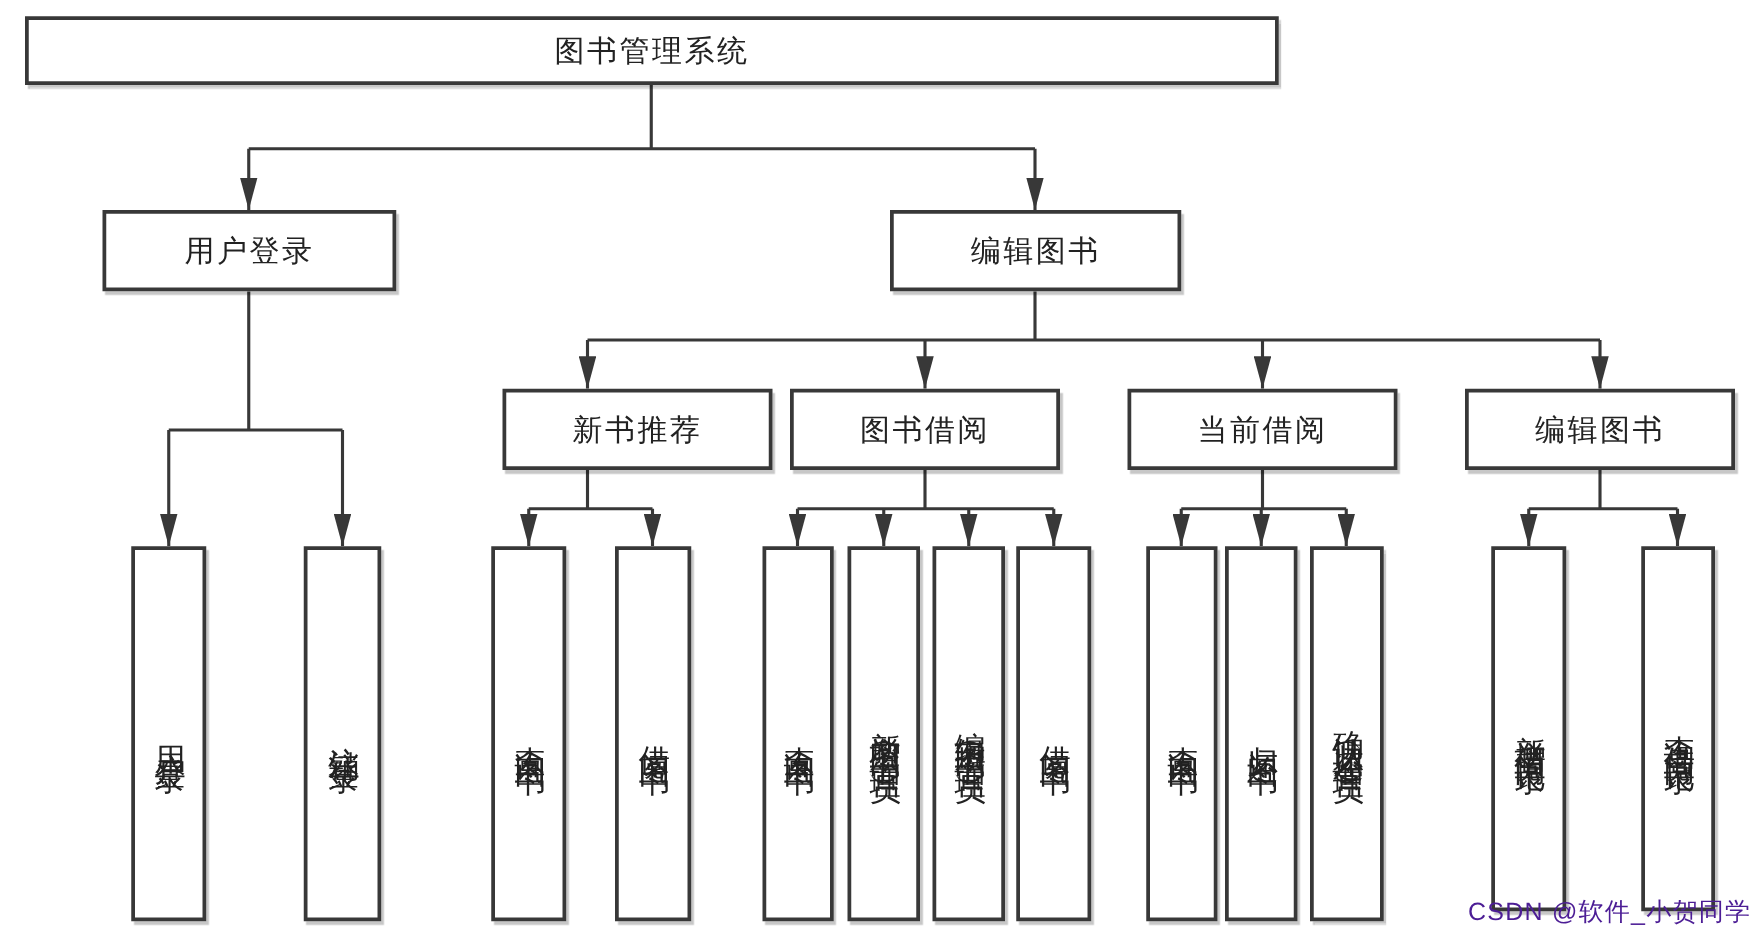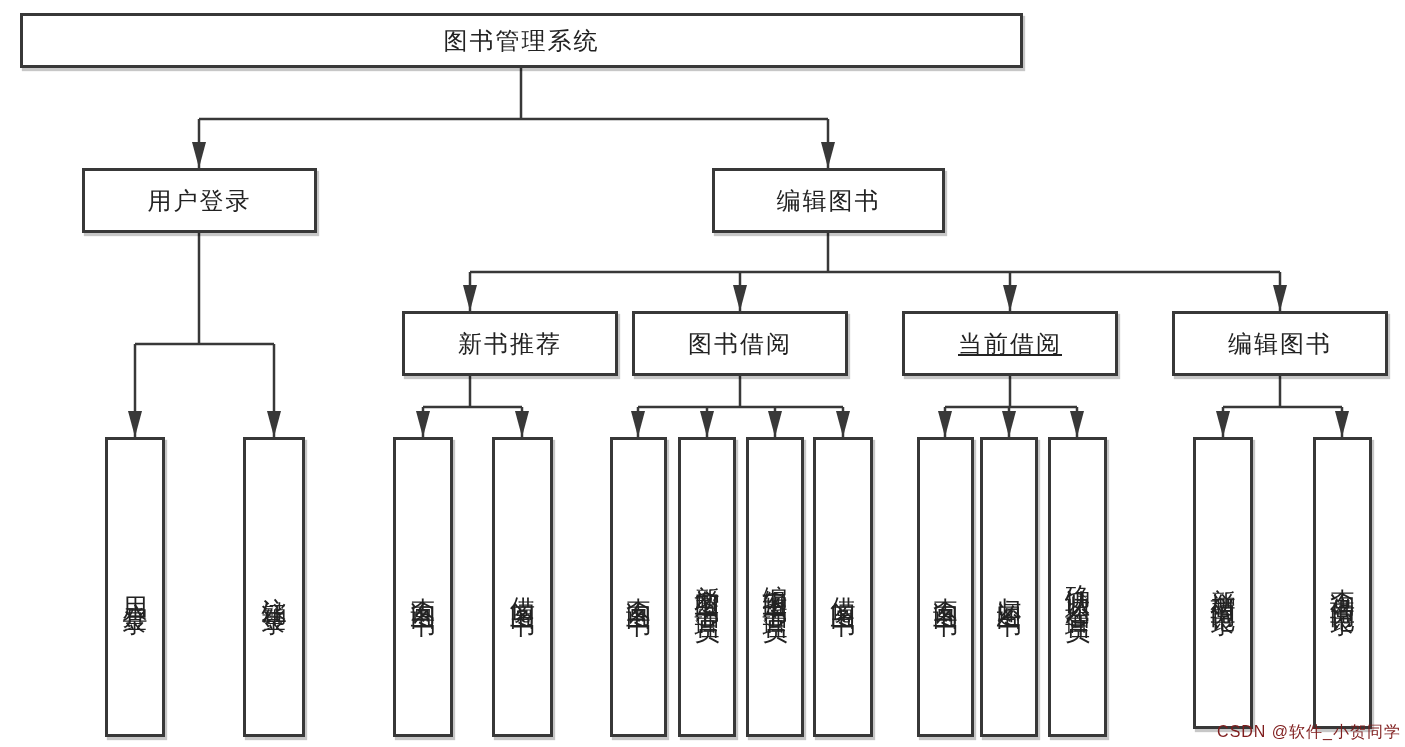--- a/index.html
+++ b/index.html
@@ -37,22 +37,22 @@
     writing-mode: vertical-rl;
     text-orientation: mixed;
     font-size: 25px;
     letter-spacing: 5px;
     line-height: 1;
   }
   .watermark {
     position: absolute;
     right: 4px;
     bottom: 4px;
-    font-size: 16px;
-    color: #7f1d1d;
+    font-size: 20px;
+    color: #4c1d95;
     letter-spacing: 1px;
     white-space: nowrap;
   }
 </style>
 </head>
 <body>
 
 <div class="canvas">
 
   <svg class="connectors" width="1405" height="747" viewBox="0 0 1405 747" xmlns="http://www.w3.org/2000/svg">
@@ -103,21 +103,21 @@
   <div class="node h" style="left:712px; top:168px; width:233px; height:65px;">
     <span>编辑图书</span>
   </div>
 
   <div class="node h" style="left:362px; top:311px; width:216px; height:65px;margin-left:40px;">
     <span>新书推荐</span>
   </div>
   <div class="node h" style="left:632px; top:311px; width:216px; height:65px;text-align:center;">
     <span>图书借阅</span>
   </div>
-  <div class="node h" style="left:902px; top:311px; width:216px; height:65px;text-decoration:underline;">
+  <div class="node h" style="left:902px; top:311px; width:216px; height:65px;">
     <span>当前借阅</span>
   </div>
   <div class="node h" style="left:1172px; top:311px; width:216px; height:65px;">
     <span>编辑图书</span>
   </div>
 
   <div class="node v" style="left:105px; top:437px; width:60px; height:300px;">
     <span>用户登录</span>
   </div>
   <div class="node v" style="left:243px; top:437px; width:62px; height:300px;">

